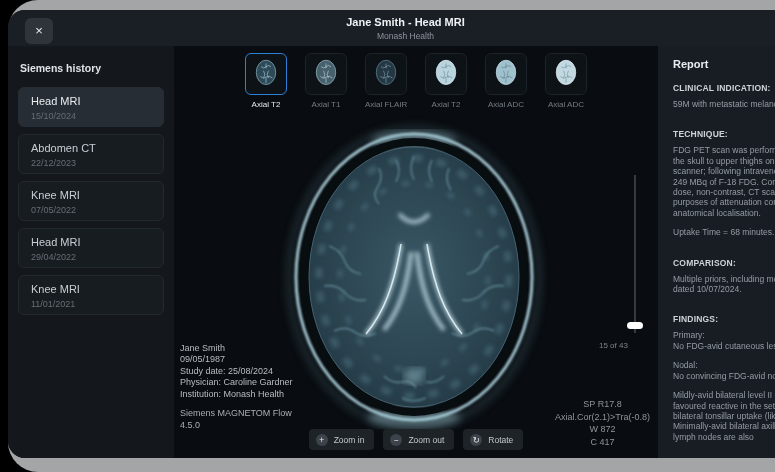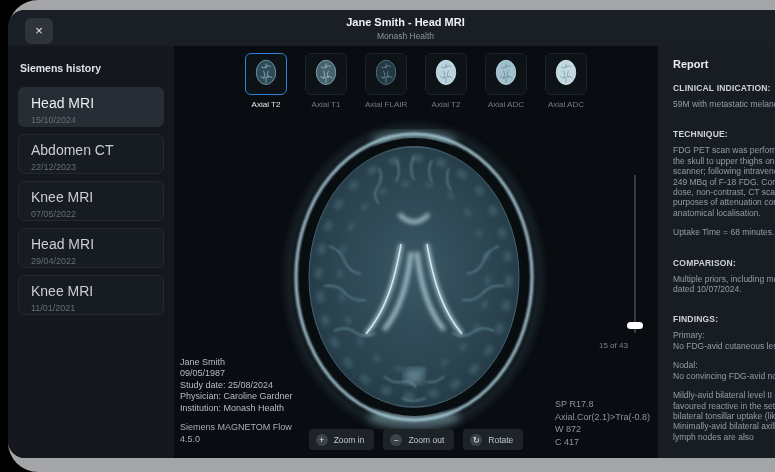--- a/index.html
+++ b/index.html
@@ -16,21 +16,21 @@
   .hdr-sub{position:absolute;left:0;right:0;top:21px;text-align:center;font-size:8.5px;color:#8d949b;}
   .close-btn{position:absolute;left:17px;top:8px;width:28px;height:26px;background:#2e343a;border:none;border-radius:6px;color:#e8ebee;font-size:13px;line-height:26px;text-align:center;cursor:pointer;padding:0;}
 
   .content-row{flex:1;display:flex;min-height:0;}
 
   
   .sidebar{width:166px;flex:0 0 auto;background:#14181d;padding:14px 10px 0 10px;box-sizing:border-box;}
   .sb-title{font-size:10.5px;font-weight:bold;color:#dfe3e7;margin:2px 0 13px 2px;}
   .history-item{width:146px;box-sizing:border-box;height:40px;border-radius:6px;padding:7px 12px;margin-bottom:7px;background:#171c21;border:1px solid #232930;cursor:pointer;}
   .history-item[data-selected="true"]{background:#272d34;border-color:#272d34;}
-  .hi-label{font-size:14px;color:#c9ced4;margin-bottom:4px;}
+  .hi-label{font-size:11px;color:#c9ced4;margin-bottom:4px;}
   .history-item[data-selected="true"] .hi-label{color:#e9edf0;}
   .hi-date{font-size:9px;color:#666d75;}
 
   
   .viewer{width:484px;flex:0 0 auto;position:relative;background:#090c10;overflow:hidden;}
   .thumb-row{position:absolute;top:7px;left:0;right:0;display:flex;justify-content:center;gap:18px;}
   .thumb-wrap{width:42px;text-align:center;}
   .thumb{width:42px;height:42px;box-sizing:border-box;border-radius:6px;background:#0d1217;border:1px solid #1c232a;padding:3px;cursor:pointer;}
   .thumb-wrap[data-selected="true"] .thumb{border:1.5px solid #2f80d8;}
   .thumb svg{width:100%;height:100%;display:block;}
@@ -45,23 +45,23 @@
   .thumb-wrap[data-variant="flair"]{--mf:#243844;--ms:#5d7c89;--mt:#7fa0ac;}
   .thumb-wrap[data-variant="t2b"]{--mf:#b9d4de;--ms:#dcedf2;--mt:#6b8a96;}
   .thumb-wrap[data-variant="adc"]{--mf:#9fc0cd;--ms:#c6dde6;--mt:#5f7f8c;}
   .thumb-wrap[data-variant="adc2"]{--mf:#c2d9e1;--ms:#e1eff4;--mt:#72929e;}
   .thumb-wrap[data-variant="sagittal"]{--mf:#3c5765;--ms:#87aab6;--mt:#b2d0da;}
   .mini-fill{fill:var(--mf);stroke:var(--ms);stroke-width:1;}
   .mini-line{fill:none;stroke:var(--mt);stroke-width:1;opacity:.8;}
 
   .mri-svg{position:absolute;left:0;top:0;width:484px;height:414px;}
 
-  .info-left{position:absolute;left:6px;bottom:13px;font-size:9px;color:#b7bdc4;line-height:11.5px;}
+  .info-left{position:absolute;left:6px;bottom:27px;font-size:9px;color:#b7bdc4;line-height:11.5px;}
   .info-left .grp2{margin-top:8px;color:#a9afb6;}
-  .info-right{position:absolute;right:8px;bottom:10px;text-align:left;font-size:9px;color:#8e959c;line-height:12.5px;}
+  .info-right{position:absolute;right:8px;bottom:10px;text-align:center;font-size:9px;color:#8e959c;line-height:12.5px;}
 
   .toolbar{position:absolute;left:0;right:0;bottom:8px;display:flex;justify-content:center;gap:9px;}
   .tb-btn{display:flex;align-items:center;gap:6px;height:21px;padding:0 10px 0 7px;border:none;border-radius:4px;background:#1e2328;color:#c3c9cf;font-size:8.5px;font-family:"Liberation Sans",sans-serif;cursor:pointer;}
   .tb-icon{width:12px;height:12px;border-radius:50%;background:#3c434a;color:#e8ebee;font-size:8.5px;line-height:12px;text-align:center;}
 
   .slice-track{position:absolute;left:460px;top:129px;width:2px;height:158px;background:#343b42;cursor:pointer;}
   .slice-handle{position:absolute;left:453px;top:276px;width:16px;height:7px;border-radius:4px;background:#ffffff;cursor:grab;}
   .slice-label{position:absolute;left:425px;top:295px;width:50px;text-align:left;font-size:8px;color:#7d848c;}
 
   

